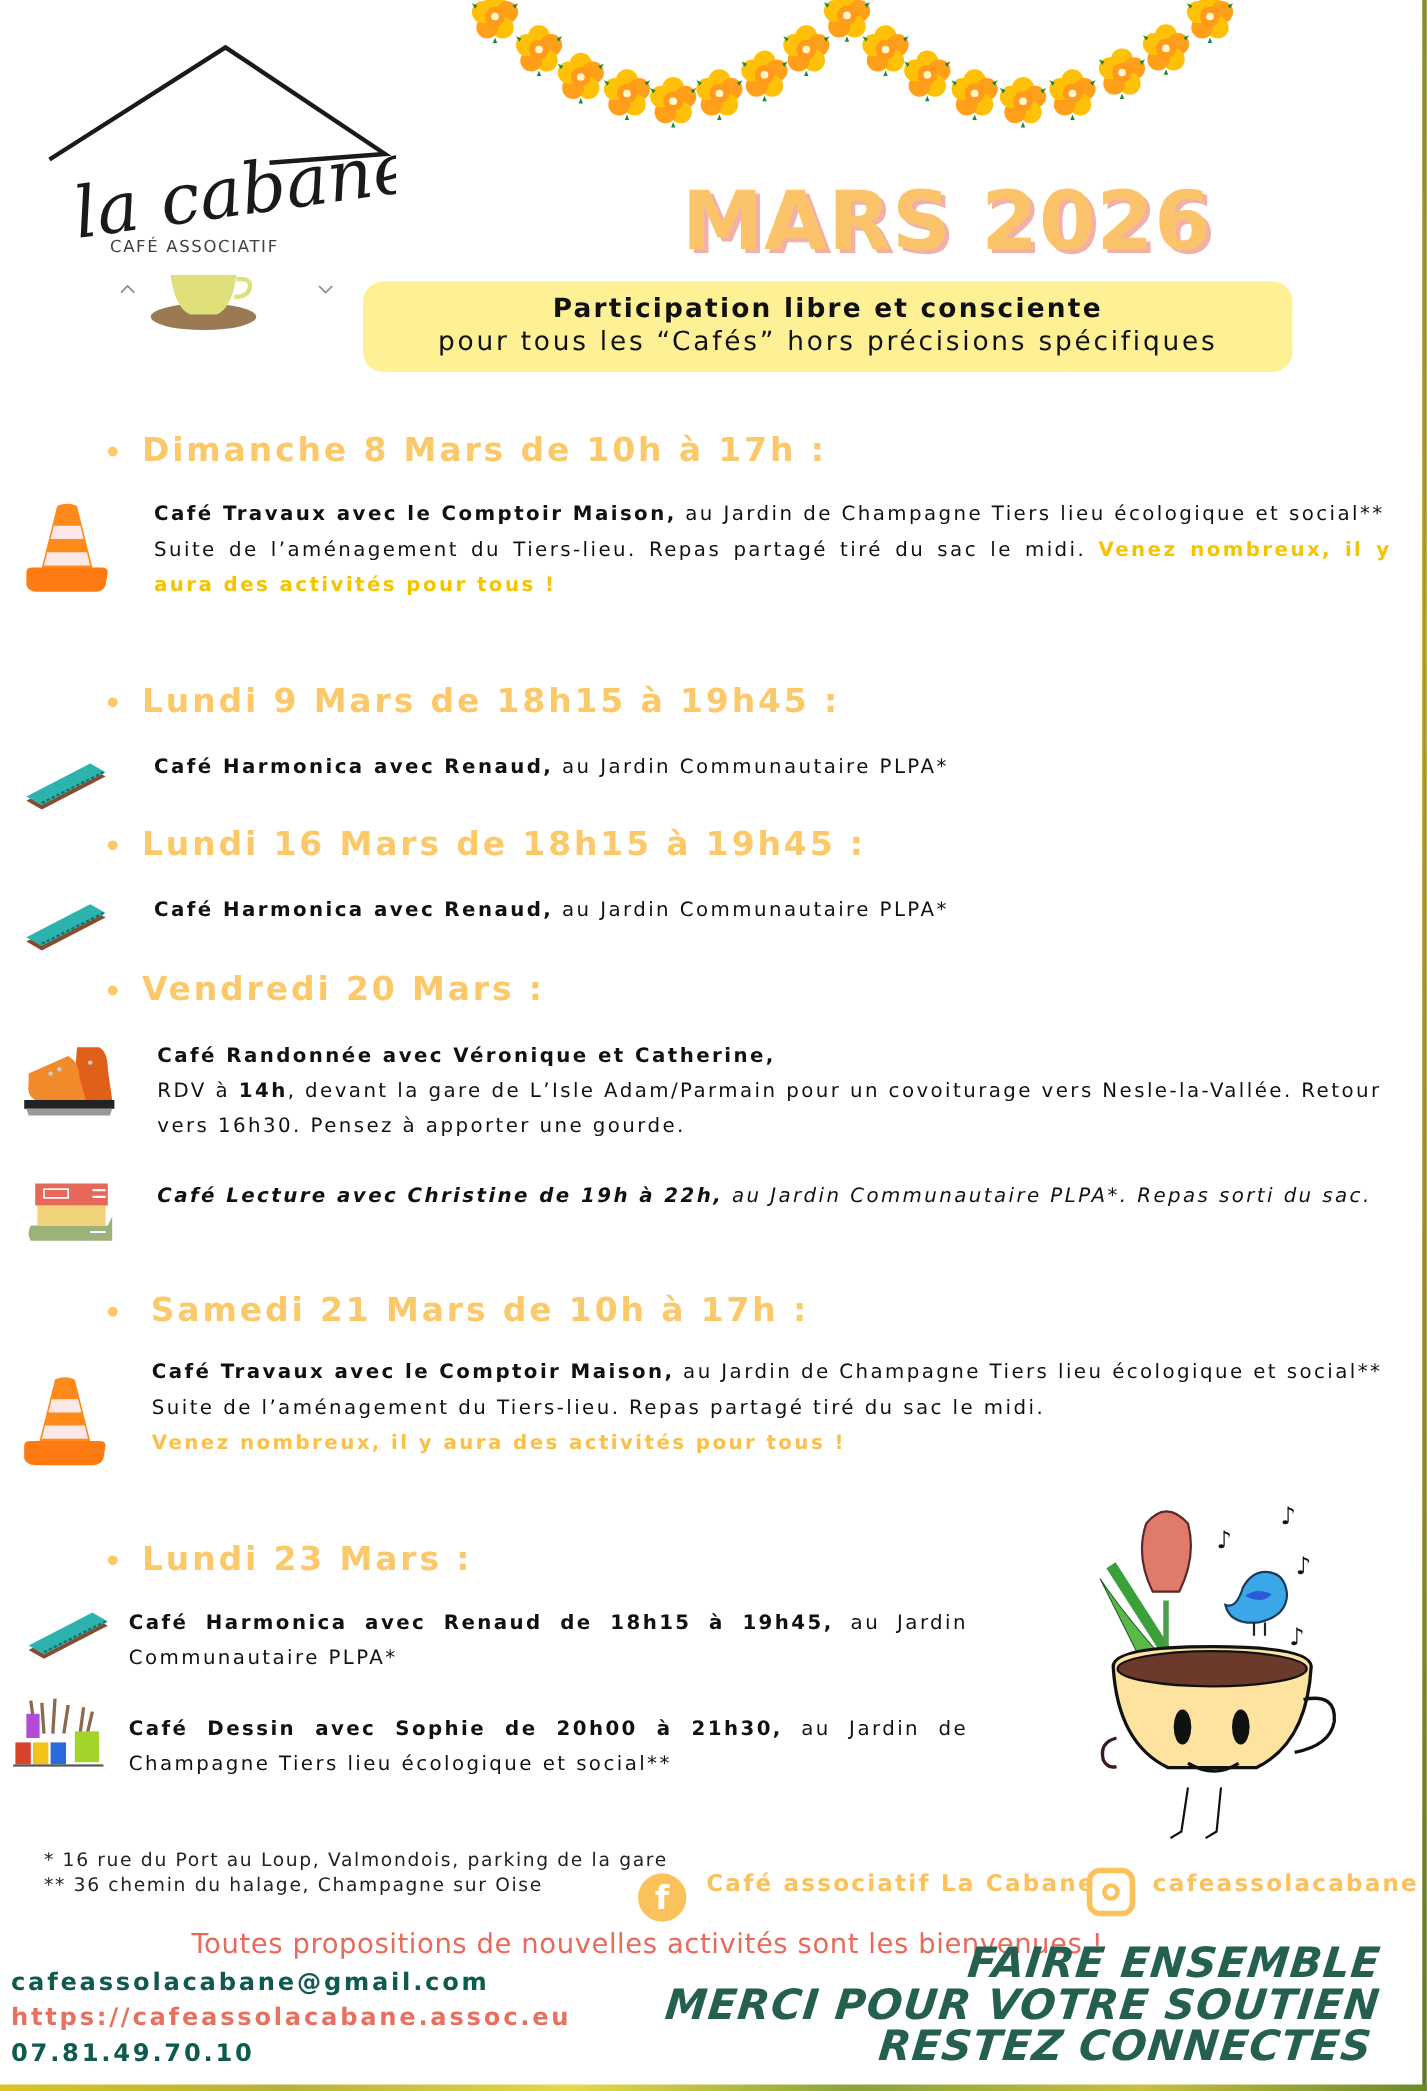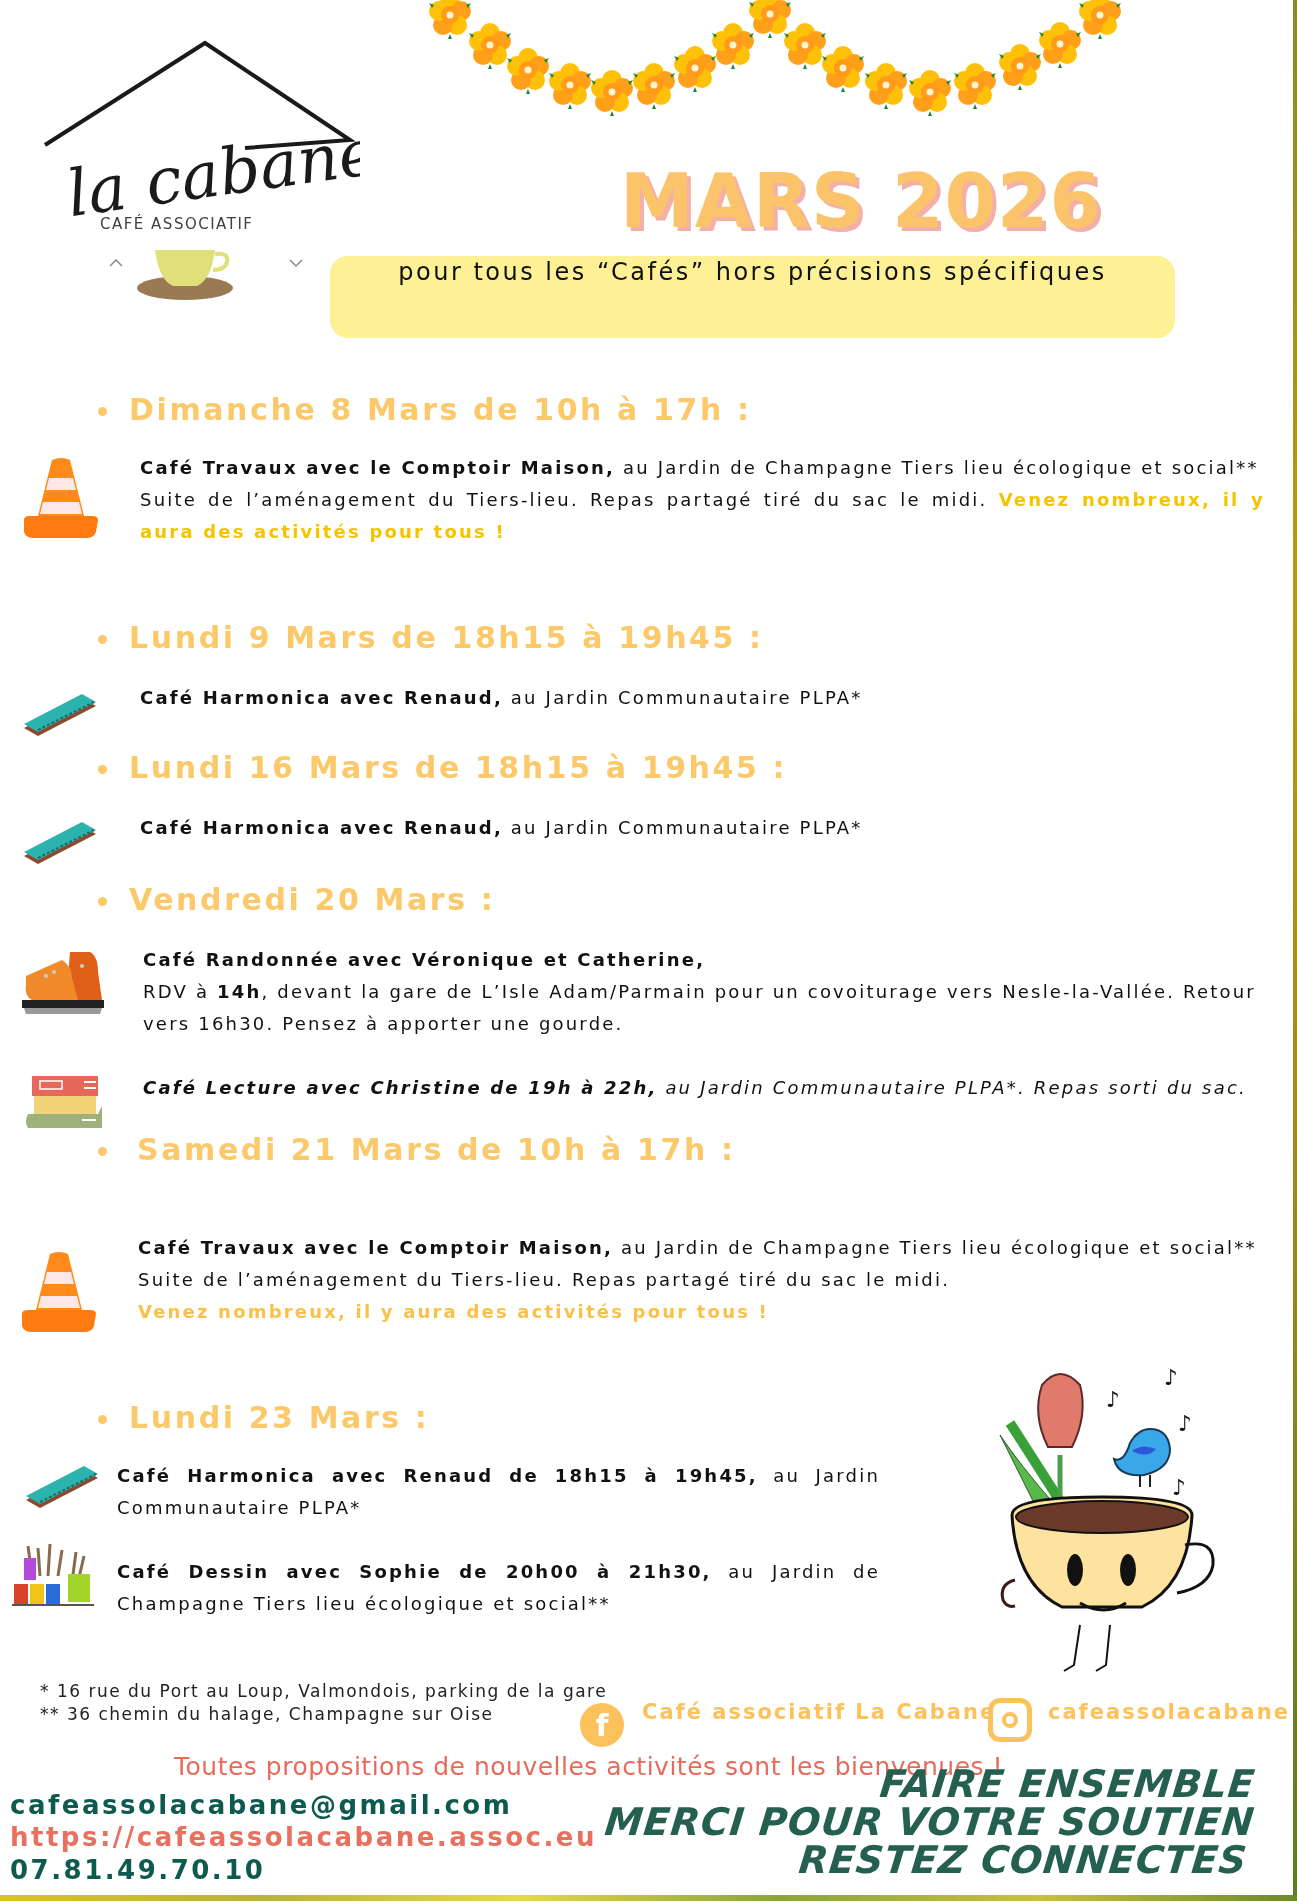--- a/index.html
+++ b/index.html
@@ -28,21 +28,21 @@
   .ev{font-size:18px;line-height:32px;letter-spacing:2.2px;color:#111;}
   .ev b{font-weight:bold;}
   .ev.just{text-align:justify;text-align-last:left;}
   .hl1{color:#f5c400;font-weight:bold;}
   .hl2{color:#f9c04a;font-weight:bold;}
   .icon{position:absolute;}
   
   .foot-notes{left:40px;top:1680px;font-size:17px;letter-spacing:1.5px;line-height:23px;color:#222;}
   .social{top:1700px;font-weight:bold;font-size:21px;letter-spacing:2px;color:#fbc15a;}
   .proposal{left:174px;top:1752px;font-size:25px;color:#e86a5a;letter-spacing:0.5px;}
-  .contact{left:10px;font-weight:bold;font-size:26px;letter-spacing:2.5px;}
+  .contact{left:10px;font-weight:bold;font-size:22px;letter-spacing:2.5px;}
   .slogan{font-family:"DejaVu Sans",sans-serif;font-weight:bold;font-style:italic;font-size:38px;color:#245f4f;letter-spacing:1px;text-align:right;transform:skewX(-6deg);}
 </style>
 </head>
 <body>
 
 <div class="abs edge-right"></div>
 <div class="abs edge-bottom"></div>
 
 <svg class="abs logo" viewBox="0 0 320 270">
   <polyline points="5,107 165,5 310,102 205,110" fill="none" stroke="#1a1a1a" stroke-width="4" stroke-linejoin="miter"></polyline>
@@ -84,20 +84,21 @@
   <use href="#fl" x="510" y="92"></use>
     <use href="#fl" x="555" y="85"></use>
     <use href="#fl" x="600" y="66"></use>
   <use href="#fl" x="640" y="44"></use>
     <use href="#fl" x="680" y="15"></use>
 </svg>
 
 <div class="abs title">MARS 2026</div>
 
 <div class="abs banner">
+  <div class="l1">Participation libre et consciente</div>
   <div class="l2">pour tous les “Cafés” hors précisions spécifiques</div>
 </div>
 
 <div class="abs date" style="left:98px;top:392px;">
   <span class="dot"></span><span>Dimanche 8 Mars de 10h à 17h :</span>
 </div>
 <svg class="icon" style="left:22px;top:456px;width:78px;height:84px;" viewBox="0 0 78 84">
   <path d="M30,4 q9,-4 18,0 l16,64 h-50z" fill="#ff8a1a"></path>
   <path d="M27,22 h24 l3,12 h-30z M21,46 h36 l3,12 h-42z" fill="#fde8e8"></path>
   <path d="M2,64 q0,-4 6,-4 h62 q6,0 6,4 l-2,12 q-2,6 -10,6 h-52 q-8,0 -10,-6z" fill="#ff7a10"></path>
@@ -151,21 +152,21 @@
   <path d="M4,44 h70 l4,-8 v22 h-74 q-4,-6 0,-14z" fill="#9db27a"></path>
   <path d="M10,26 h62 v18 h-62z" fill="#f1d37a"></path>
   <path d="M8,6 h66 v20 h-66z" fill="#e5685a"></path>
   <rect x="16" y="11" width="22" height="8" fill="none" stroke="#fff" stroke-width="1.5"></rect>
   <path d="M60,12 h12 M60,18 h12 M58,50 h14" stroke="#fff" stroke-width="2"></path>
 </svg>
 <div class="abs ev" style="left:143px;top:1072px;width:1125px;font-style:italic;">
   <b>Café Lecture avec Christine de 19h à 22h,</b><span> au Jardin Communautaire PLPA*. Repas sorti du sac.</span>
 </div>
 
-<div class="abs date" style="left:98px;top:1132px;">
+<div class="abs date" style="left:98px;top:1174px;">
   <span class="dot"></span><span style="margin-left:8px">Samedi 21 Mars de 10h à 17h :</span>
 </div>
 <svg class="icon" style="left:20px;top:1250px;width:78px;height:84px;" viewBox="0 0 78 84">
   <path d="M30,4 q9,-4 18,0 l16,64 h-50z" fill="#ff8a1a"></path>
   <path d="M27,22 h24 l3,12 h-30z M21,46 h36 l3,12 h-42z" fill="#fde8e8"></path>
   <path d="M2,64 q0,-4 6,-4 h62 q6,0 6,4 l-2,12 q-2,6 -10,6 h-52 q-8,0 -10,-6z" fill="#ff7a10"></path>
 </svg>
 <div class="abs ev just" style="left:138px;top:1232px;width:1127px;">
   <b>Café Travaux avec le Comptoir Maison,</b><span> au Jardin de Champagne Tiers lieu écologique et social**</span><br>
   <span>Suite de l’aménagement du Tiers-lieu. Repas partagé tiré du sac le midi.</span><br>

